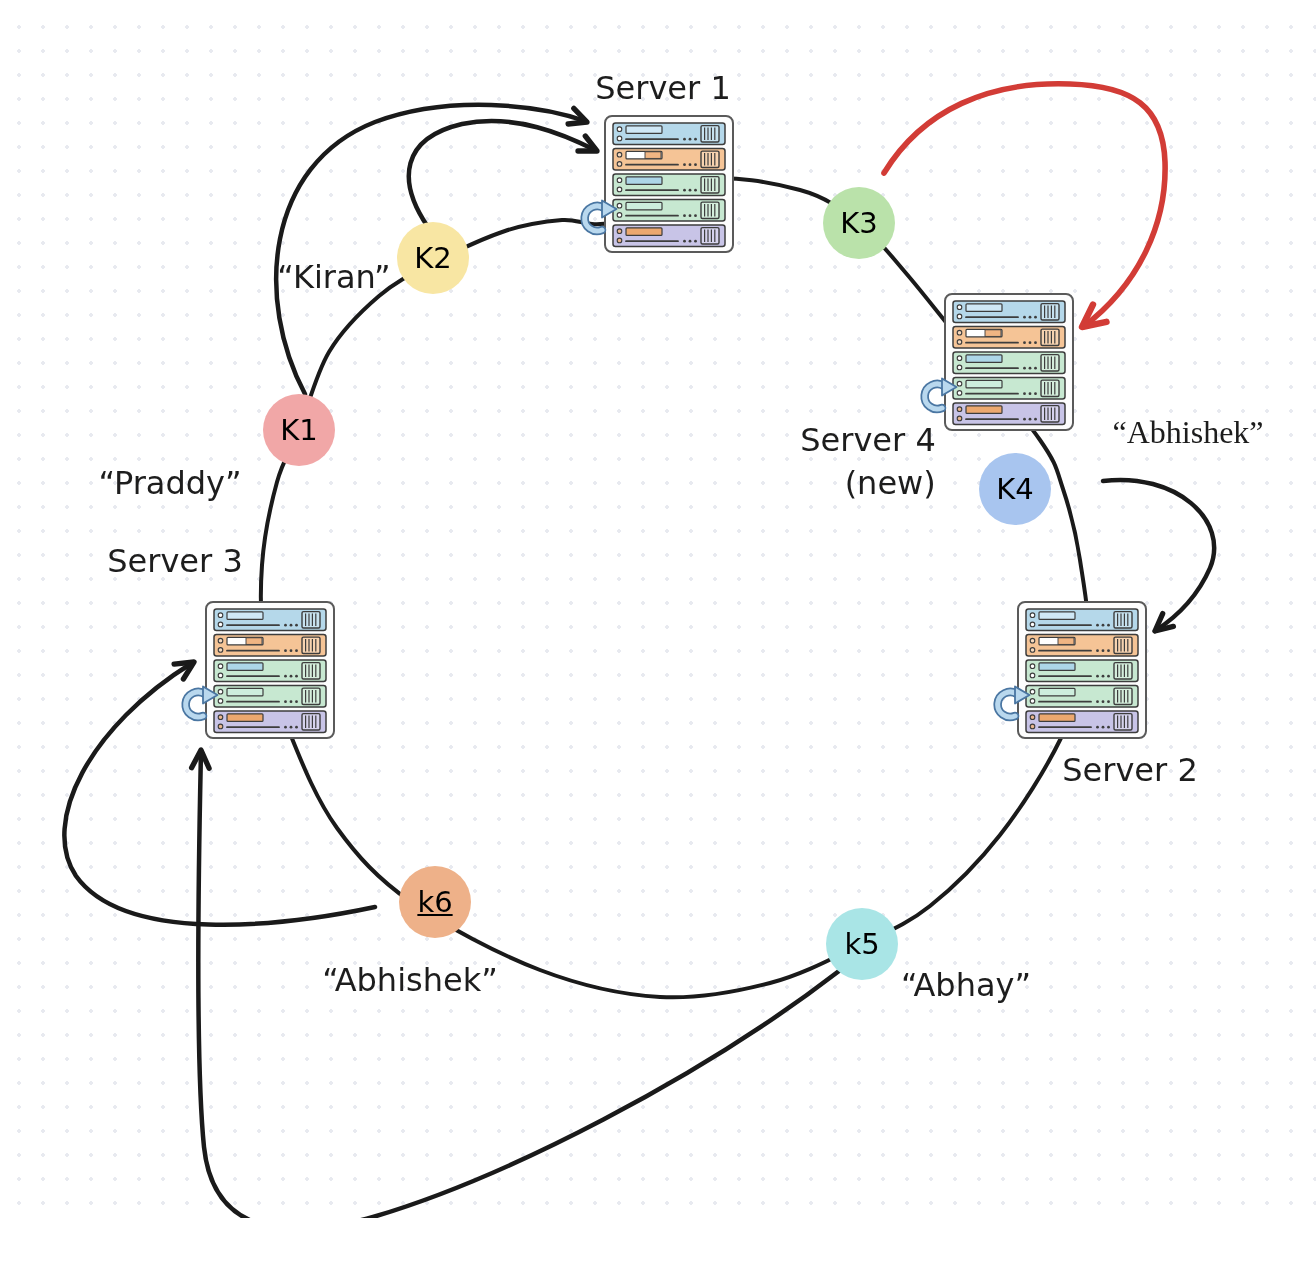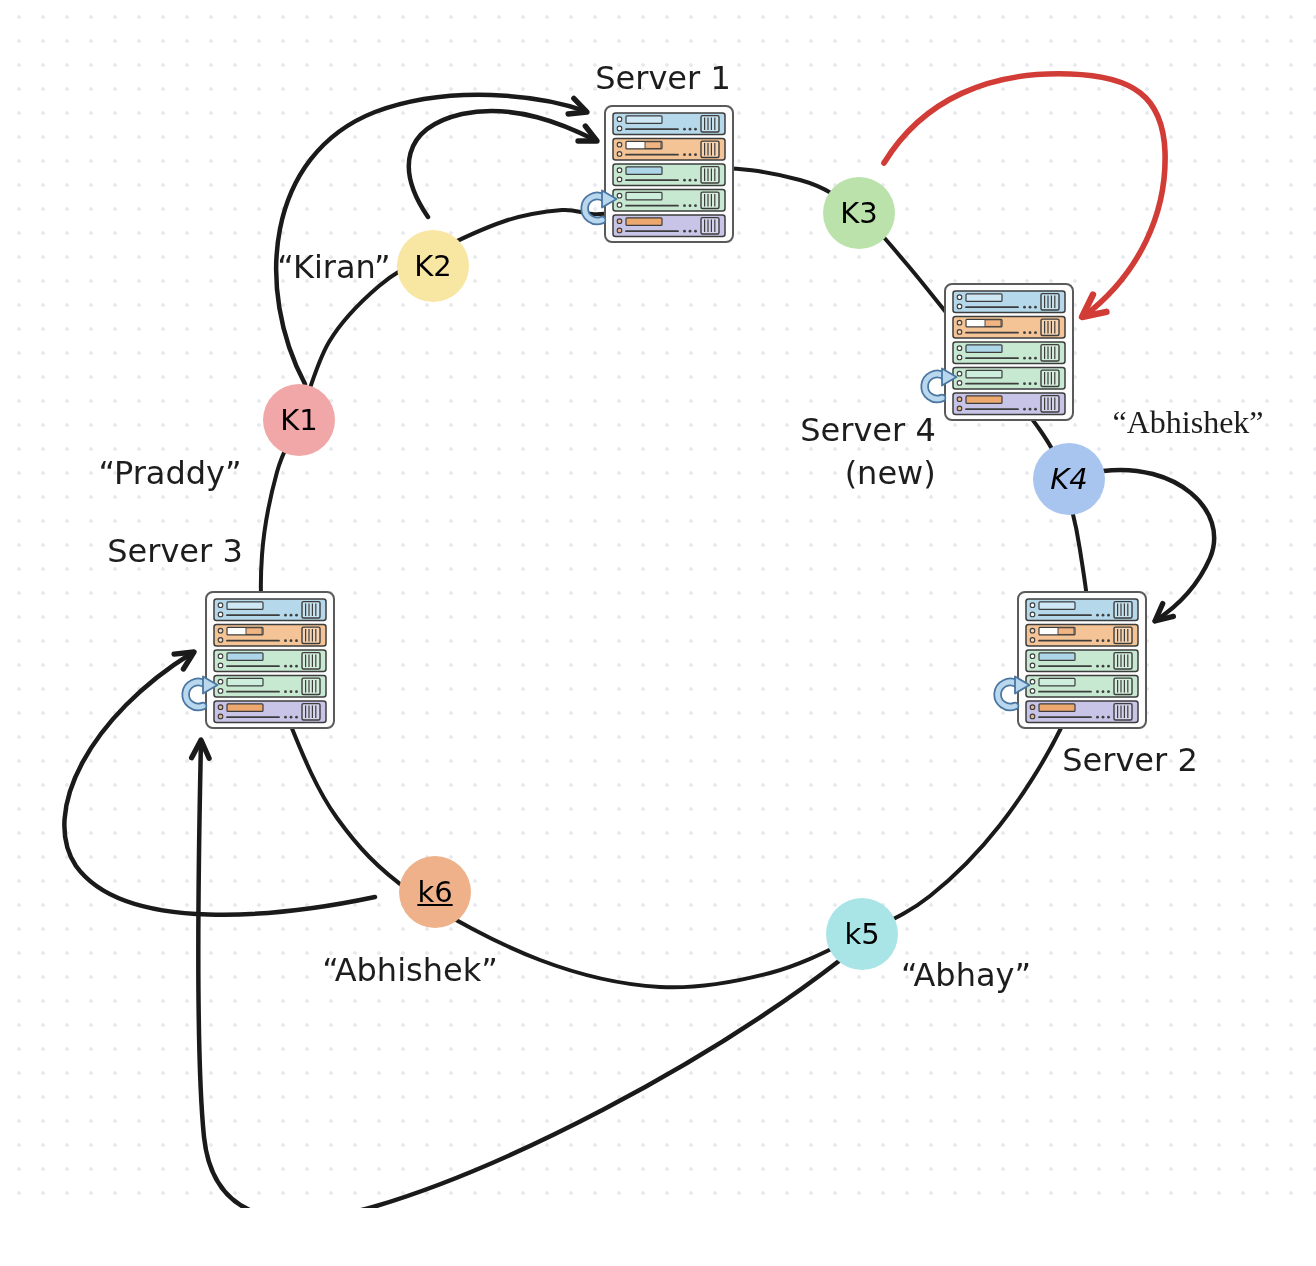--- a/index.html
+++ b/index.html
@@ -1,21 +1,21 @@
 <!DOCTYPE html>
 <html><head>
 <meta charset="utf-8">
 <style>
   html,body{margin:0;padding:0;background:#ffffff;}
   .stage{
     position:relative;width:1316px;height:1208px;overflow:hidden;
     background-color:#ffffff;
     background-image:radial-gradient(circle,#e8eaf0 1.8px,transparent 2px);
     background-size:24px 24px;background-position:7px 5px;
-    font-family:"DejaVu Sans","Liberation Sans",sans-serif;color:#1d1d1d;
+    font-family:"DejaVu Sans","Liberation Sans",sans-serif;color:#1d1d1d;margin-top:10px;
   }
   svg.edges{position:absolute;left:0;top:0;}
   .srv{position:absolute;}
   .lbl{position:absolute;transform:translate(-50%,-50%);font-size:32px;
        white-space:nowrap;text-align:center;line-height:1.35;}
   .key{position:absolute;width:72px;height:72px;border-radius:50%;
        transform:translate(-50%,-50%);display:flex;align-items:center;
        justify-content:center;font-size:29px;color:#000000;}
   .defs{position:absolute;width:0;height:0;}
 </style>
@@ -158,27 +158,27 @@
   <div class="lbl" style="left: 868px; top: 452px; text-align: right;">
     <div>Server 4</div>
     <div>(new)</div>
   </div>
   <div class="lbl" style="left: 1130px; top: 761px;">Server 2</div>
   <div class="lbl" style="left: 175px; top: 552px;">Server 3</div>
 
   <div class="key" style="background: rgb(241, 167, 167); left: 299px; top: 420px;">
       <span>K1</span>
     </div>
-  <div class="key" style="background: rgb(248, 230, 163); left: 433px; top: 266px;">
+  <div class="key" style="background: rgb(248, 230, 163); left: 433px; top: 248px;">
       <span>K2</span>
     </div>
   <div class="key" style="background: rgb(186, 226, 170); left: 859px; top: 213px;">
       <span>K3</span>
     </div>
-  <div class="key" style="background: rgb(168, 197, 239); left: 1069px; top: 479px; font-style: italic;">
+  <div class="key" style="background: rgb(168, 197, 239); left: 1015px; top: 479px;">
       <span>K4</span>
     </div>
   <div class="key" style="background: rgb(169, 229, 230); left: 862px; top: 934px;">
       <span>k5</span>
     </div>
   <div class="key" style="background: rgb(238, 177, 137); left: 435px; top: 892px; text-decoration: underline;">
       <span>k6</span>
     </div>
 
   <div class="lbl" style="left: 170px; top: 474px;">“Praddy”</div>

